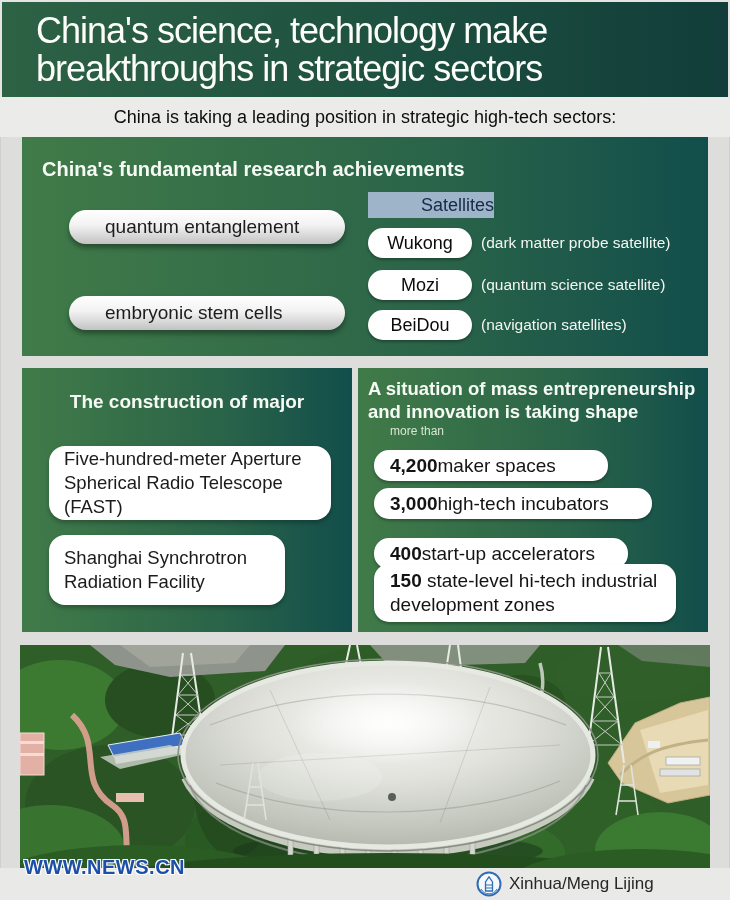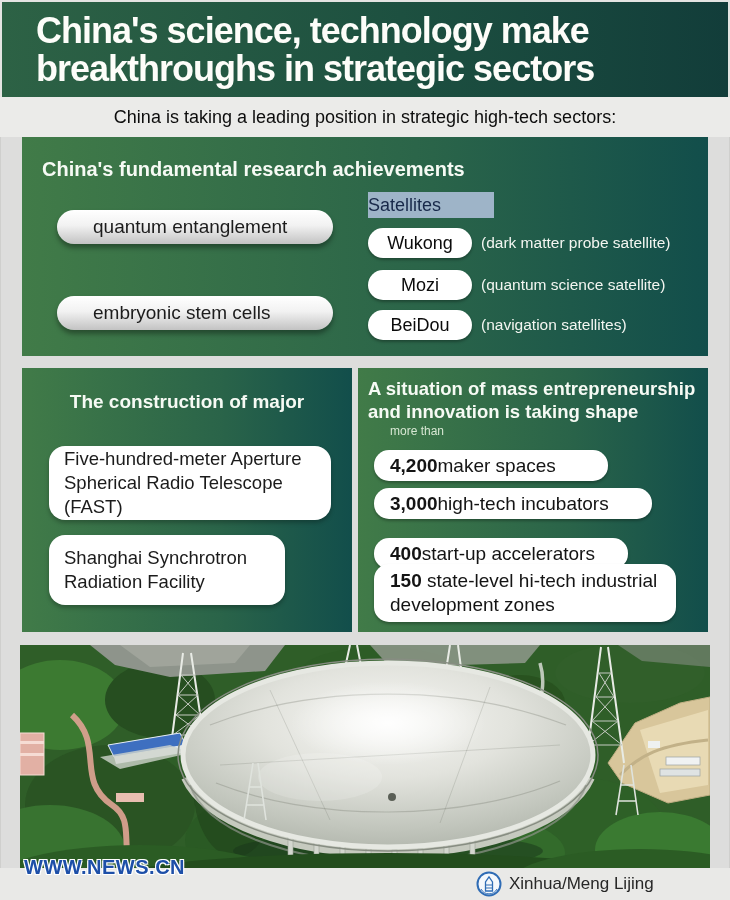--- a/index.html
+++ b/index.html
@@ -4,44 +4,44 @@
 <style>
   html,body{margin:0;padding:0;background:#b9b9b9;}
   *{box-sizing:border-box;font-family:"Liberation Sans", sans-serif;}
   #canvas{position:relative;width:730px;height:900px;background:#dddddc;overflow:hidden;margin:0 auto;
           box-shadow:0 0 0 1px #cfcfcd inset;}
 
   
   .header{position:absolute;left:0;top:0;width:730px;height:97px;
           background:linear-gradient(90deg,#2d6245 0%,#1d5040 55%,#123d3a 100%);
           border:2px solid #e4e4e2;border-bottom:none;}
-  .title{position:absolute;left:34px;top:10px;color:#fdfdf9;font-weight:bold;
+  .title{position:absolute;left:34px;top:10px;color:#fdfdf9;font-weight:normal;
          font-size:36px;line-height:38px;letter-spacing:-1px;}
 
   
   .subband{position:absolute;left:0;top:97px;width:730px;height:40px;background:#ebebe9;}
   .subband span{display:block;text-align:center;line-height:40px;font-size:18px;color:#0d0d0d;}
 
   
   .panel{position:absolute;background:linear-gradient(90deg,#417b48 0%,#2a6449 60%,#124e4b 100%);}
   .panel-research{left:22px;top:137px;width:686px;height:219px;}
   .panel-facilities{left:22px;top:368px;width:330px;height:264px;}
   .panel-entrepreneur{left:358px;top:368px;width:350px;height:264px;}
 
   .panel-heading{position:absolute;color:#f6faf4;font-weight:bold;}
 
   
-  .gray-pill{position:absolute;left:35px;width:276px;height:34px;border-radius:17px;
+  .gray-pill{position:absolute;left:47px;width:276px;height:34px;border-radius:17px;
              background:linear-gradient(180deg,#ffffff 0%,#f2f2f2 45%,#c3c3c3 100%);
              box-shadow:0 4px 5px rgba(0,0,0,0.35);
              font-size:19px;color:#1c1c1c;line-height:34px;padding-left:36px;}
 
   
   .sat-label{position:absolute;left:346px;top:55px;width:126px;height:26px;background:#9eb4c8;
-             color:#18294a;font-size:18px;text-align:left;line-height:26px;}
+             color:#18294a;font-size:18px;text-align:right;line-height:26px;}
   .sat-row{position:absolute;left:346px;display:flex;align-items:center;}
   .sat-pill{width:104px;height:30px;border-radius:15px;background:#ffffff;
             box-shadow:0 2px 3px rgba(0,0,0,0.3);
             font-weight:normal;font-size:18px;color:#0b0b0b;text-align:center;line-height:30px;}
   .sat-desc{margin-left:9px;color:#f3f6f1;font-size:15.5px;}
 
   
   .fac-box{position:absolute;background:#ffffff;border-radius:16px;box-shadow:0 3px 4px rgba(0,0,0,0.25);
            color:#1b1b1b;font-size:18.5px;line-height:24px;display:flex;align-items:center;}
   .fac-box span{display:block;padding:6px 10px 6px 15px;}

